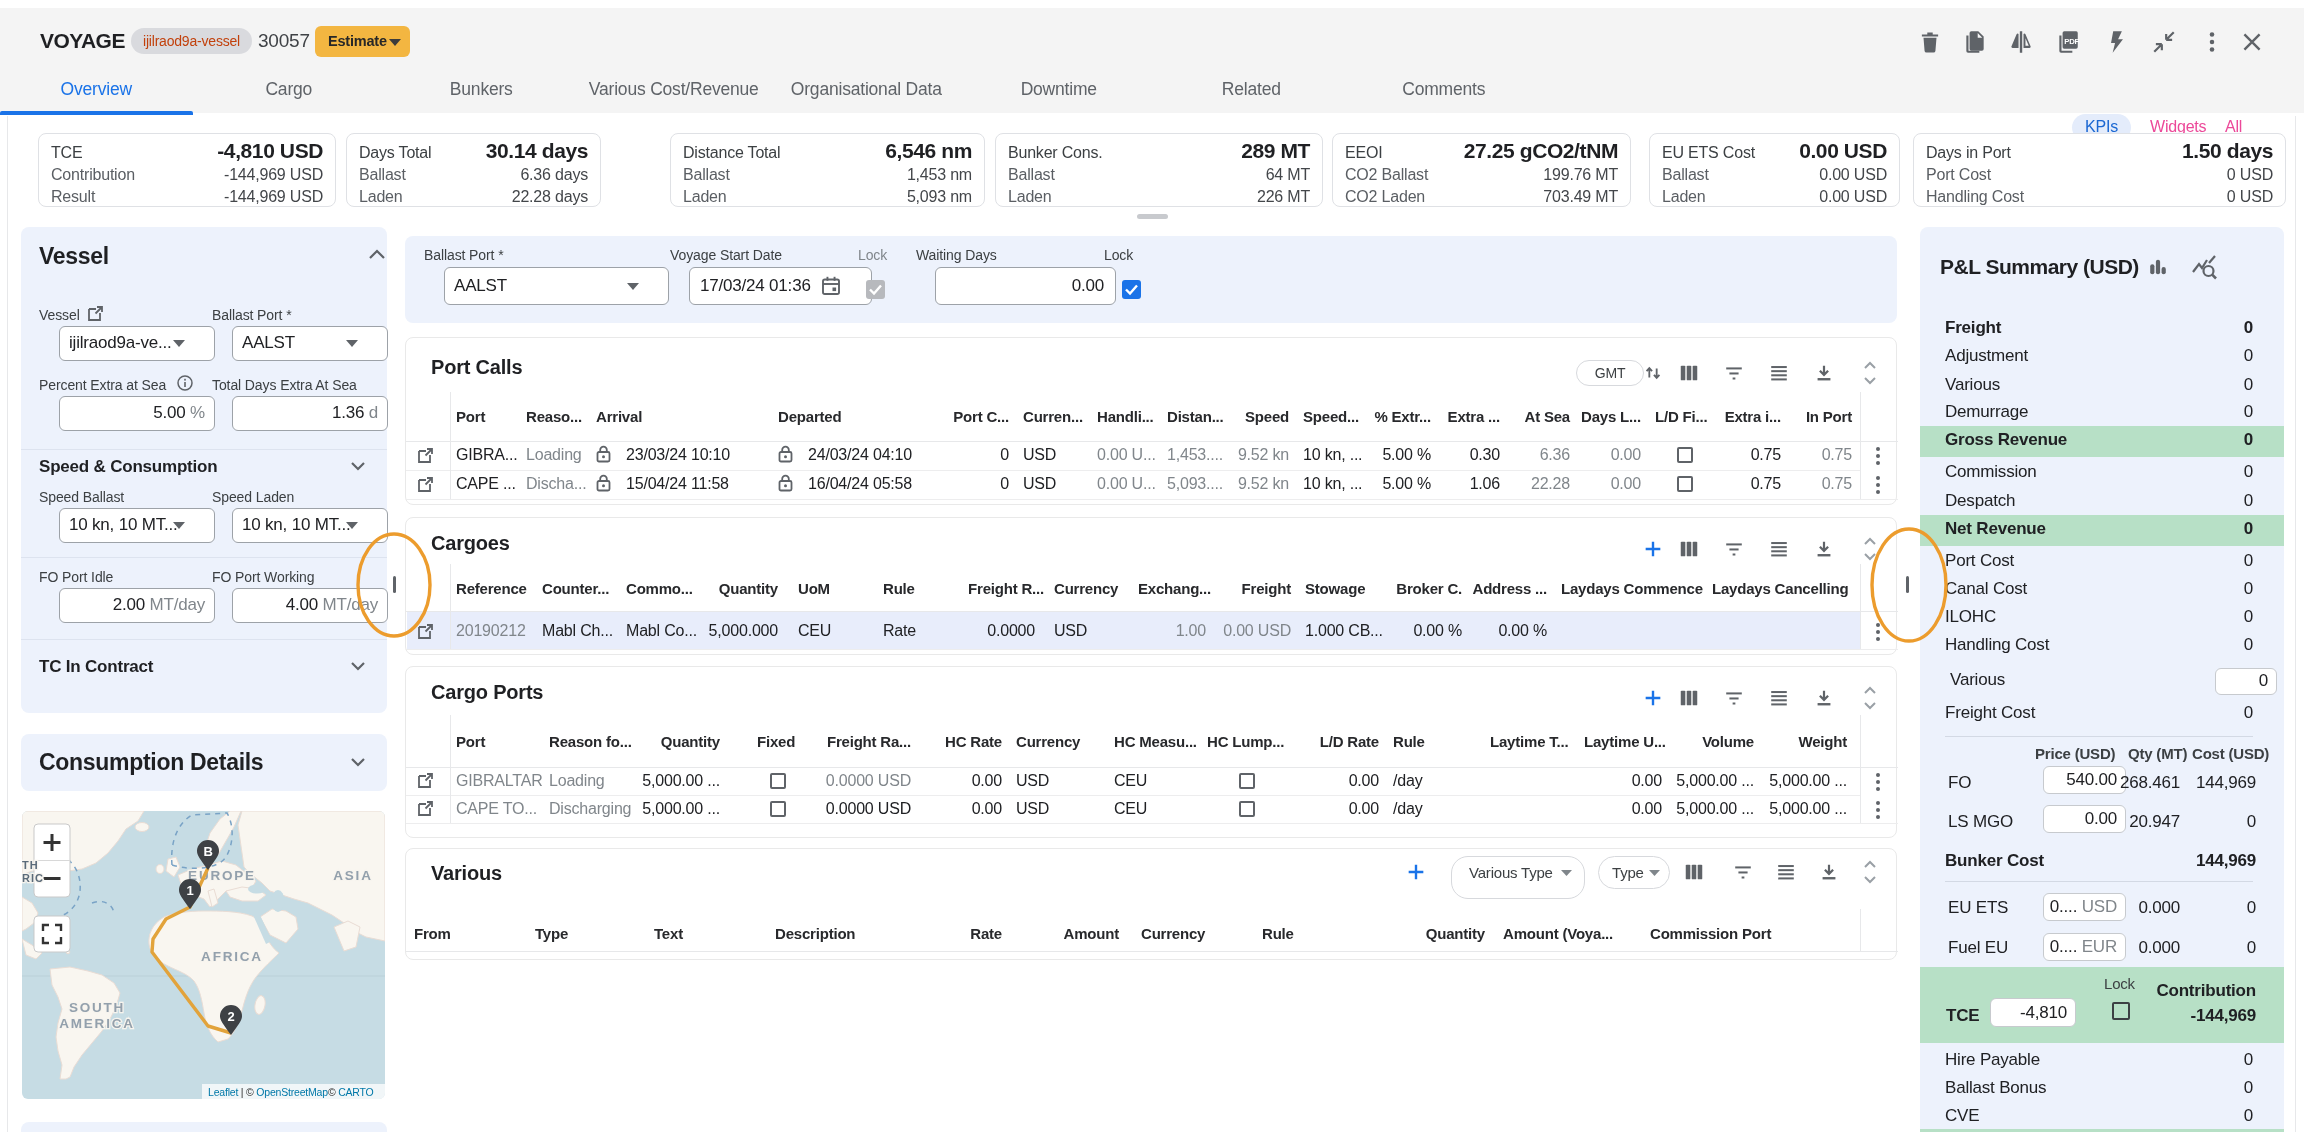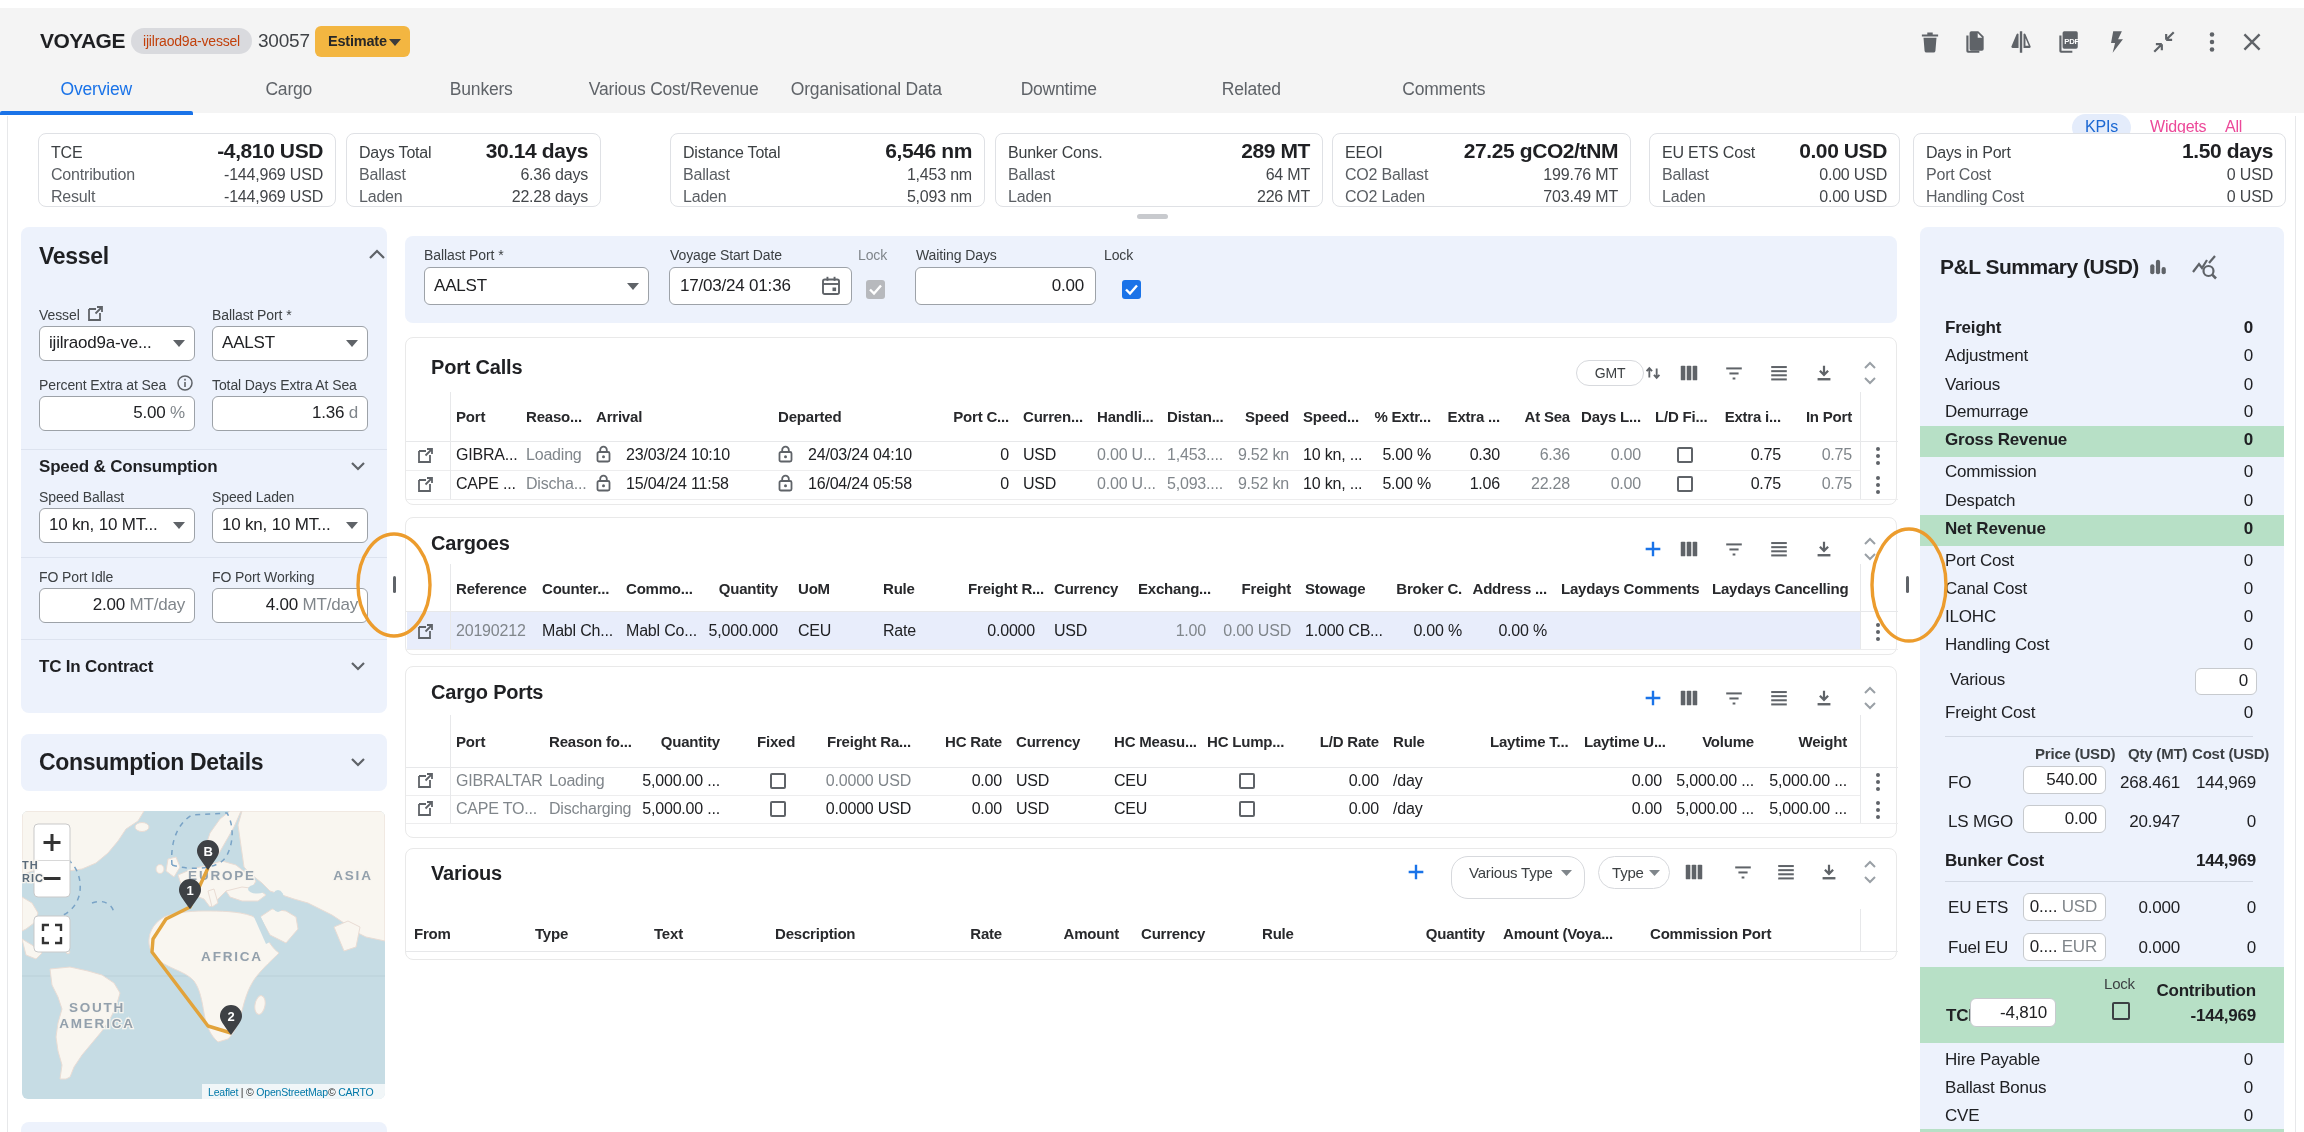--- a/index.html
+++ b/index.html
@@ -32,21 +32,21 @@
 .kcard .r2 { display:flex; justify-content:space-between; font-size:16px; color:#43464a; height:22px; align-items:center; }
 .kcard .r2 .n { color:#5a5e63; }
 #dragpill { position:absolute; left:1137px; top:214px; width:31px; height:5px; border-radius:3px; background:#c8cace; }
 #leftline { position:absolute; left:7px; top:116px; width:1px; height:1016px; background:#e7e8ea; }
 #rightline { position:absolute; left:2295px; top:116px; width:1px; height:1016px; background:#e7e8ea; }
 
 
 .bluepanel { position:absolute; background:#edf2fc; border-radius:8px; }
 .ptitle { font-size:23px; font-weight:bold; color:#1f2023; letter-spacing:-0.3px; }
 .flabel { font-size:14px; color:#3c4043; letter-spacing:-0.1px; }
-.finput { position:absolute; background:#fff; border:1px solid #9da2a8; border-radius:6px; font-size:17px; color:#202124; }
+.finput { position:absolute; background:#fff; border:1px solid #9da2a8; border-radius:6px; font-size:17px; color:#202124;margin-left:20px; }
 .funit { color:#80868b; }
 .chev { stroke:#5f6368; stroke-width:2.2; fill:none; }
 
 
 .card { position:absolute; left:405px; width:1492px; background:#fff; border:1px solid #e9e9e9; border-radius:8px; }
 .ctitle { position:absolute; left:25px; font-size:20px; font-weight:bold; color:#1f2023; }
 .thead { position:absolute; font-size:15px; font-weight:bold; color:#28292c; white-space:nowrap; }
 .tcell { position:absolute; font-size:16px; color:#202124; white-space:nowrap; }
 .gray { color:#80868b; }
 .hline { position:absolute; left:0; width:1492px; height:1px; background:#e7e8ea; }
@@ -569,21 +569,21 @@
     <div class="thead" style="top:62px; right:1118px;">Quantity</div>
     <div class="thead" style="top:62px; left:392px;">UoM</div>
     <div class="thead" style="top:62px; left:477px;">Rule</div>
     <div class="thead" style="top:62px; right:852px;">Freight R...</div>
     <div class="thead" style="top:62px; left:648px;">Currency</div>
     <div class="thead" style="top:62px; left:732px;">Exchang...</div>
     <div class="thead" style="top:62px; right:605px;">Freight</div>
     <div class="thead" style="top:62px; left:899px;">Stowage</div>
     <div class="thead" style="top:62px; right:434px;">Broker C.</div>
     <div class="thead" style="top:62px; right:349px;">Address ...</div>
-    <div class="thead" style="top:62px; left:1155px;">Laydays Comments</div>
+    <div class="thead" style="top:62px; left:1155px;">Laydays Commence</div>
     <div class="thead" style="top:62px; left:1306px;">Laydays Cancelling</div>
     <div class="hline" style="top:93px;"></div>
     <div class="abs" style="left:1px; top:94px; width:1453px; height:37px; background:#e8edfb;"></div>
     <div class="rowline" style="left:0; top:131px; width:1492px;"></div>
     <svg class="abs" style="left:11px; top:105px;" width="17" height="17" viewBox="0 0 17 17">
         <path d="M2 4 h7 M2 4 v11 h11 v-7" stroke="#5f6368" stroke-width="1.8" fill="none"></path>
         <path d="M10 2 h5 v5 M15 2 L8.5 8.5" stroke="#5f6368" stroke-width="1.8" fill="none"></path>
       </svg>
     <div class="tcell gray" style="top:104px; left:50px;">20190212</div>
     <div class="tcell" style="top:104px; left:136px;">Mabl Ch...</div>

